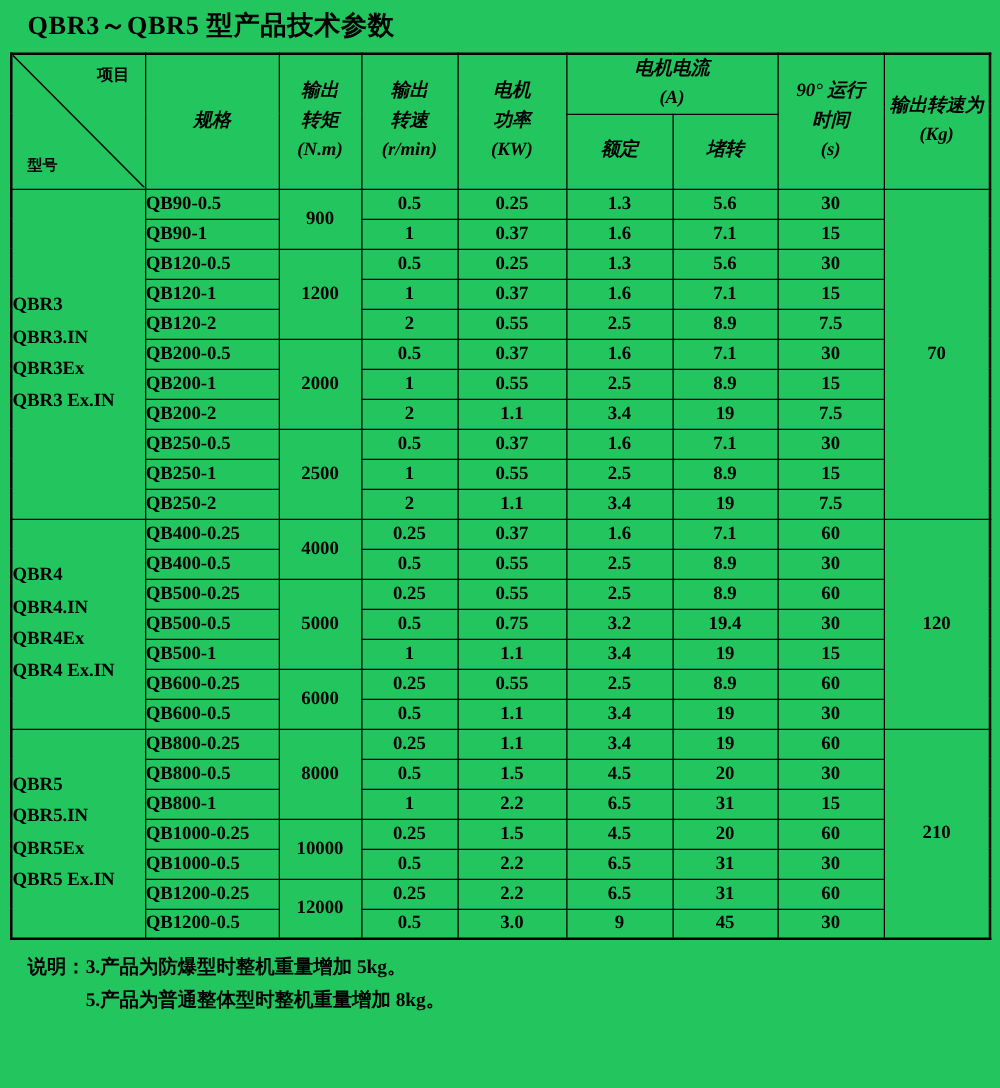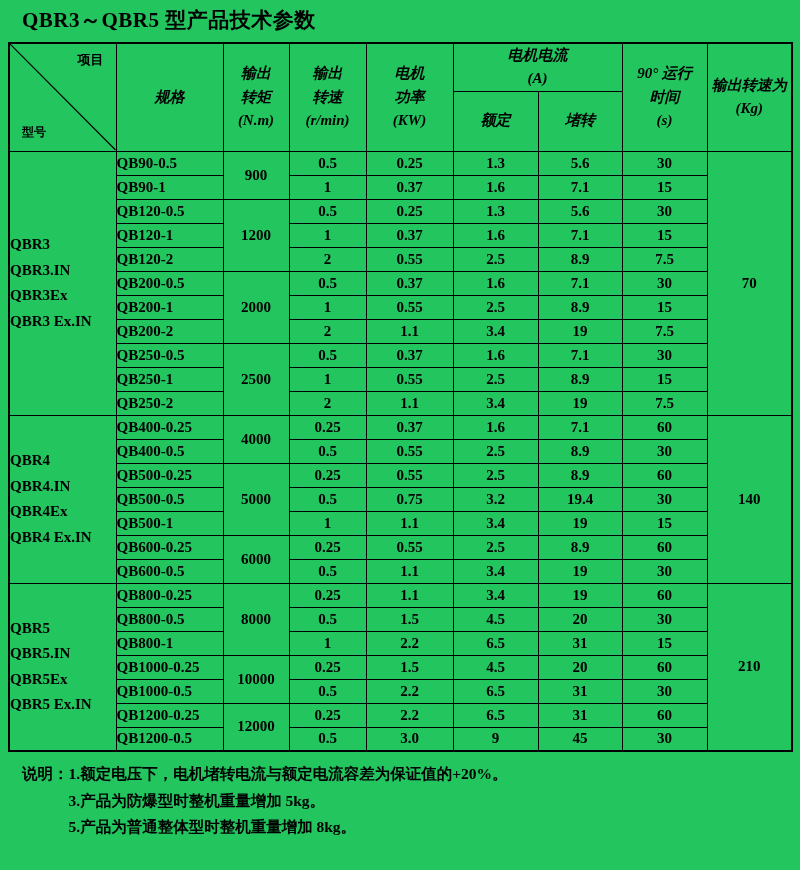--- a/index.html
+++ b/index.html
@@ -241,21 +241,21 @@
 QBR4.IN
 QBR4Ex
 QBR4 Ex.IN</td>
           <td class="spec-name">QB400-0.25</td>
           <td class="num" rowspan="2">4000</td>
           <td class="num">0.25</td>
           <td class="num">0.37</td>
           <td class="num">1.6</td>
           <td class="num">7.1</td>
           <td class="num">60</td>
-          <td class="num" rowspan="7">140</td>
+          <td class="num" rowspan="7">120</td>
         </tr>
         <tr class="data-row">
           <td class="spec-name">QB400-0.5</td>
           <td class="num">0.5</td>
           <td class="num">0.55</td>
           <td class="num">2.5</td>
           <td class="num">8.9</td>
           <td class="num">30</td>
         </tr>
         <tr class="data-row">
@@ -363,19 +363,18 @@
           <td class="num">9</td>
           <td class="num">45</td>
           <td class="num">30</td>
         </tr>
       </tbody>
   </table>
 
   <div class="notes">
     <div class="notes-label">说明：</div>
     <div class="notes-items">
-        <div class="note-line">1.额定电压下，电机堵转电流与额定电流容差为保证值的+20%。</div>
         <div class="note-line">3.产品为防爆型时整机重量增加 5kg。</div>
         <div class="note-line">5.产品为普通整体型时整机重量增加 8kg。</div>
       </div>
   </div>
 
 </div>
 
 </body></html>

